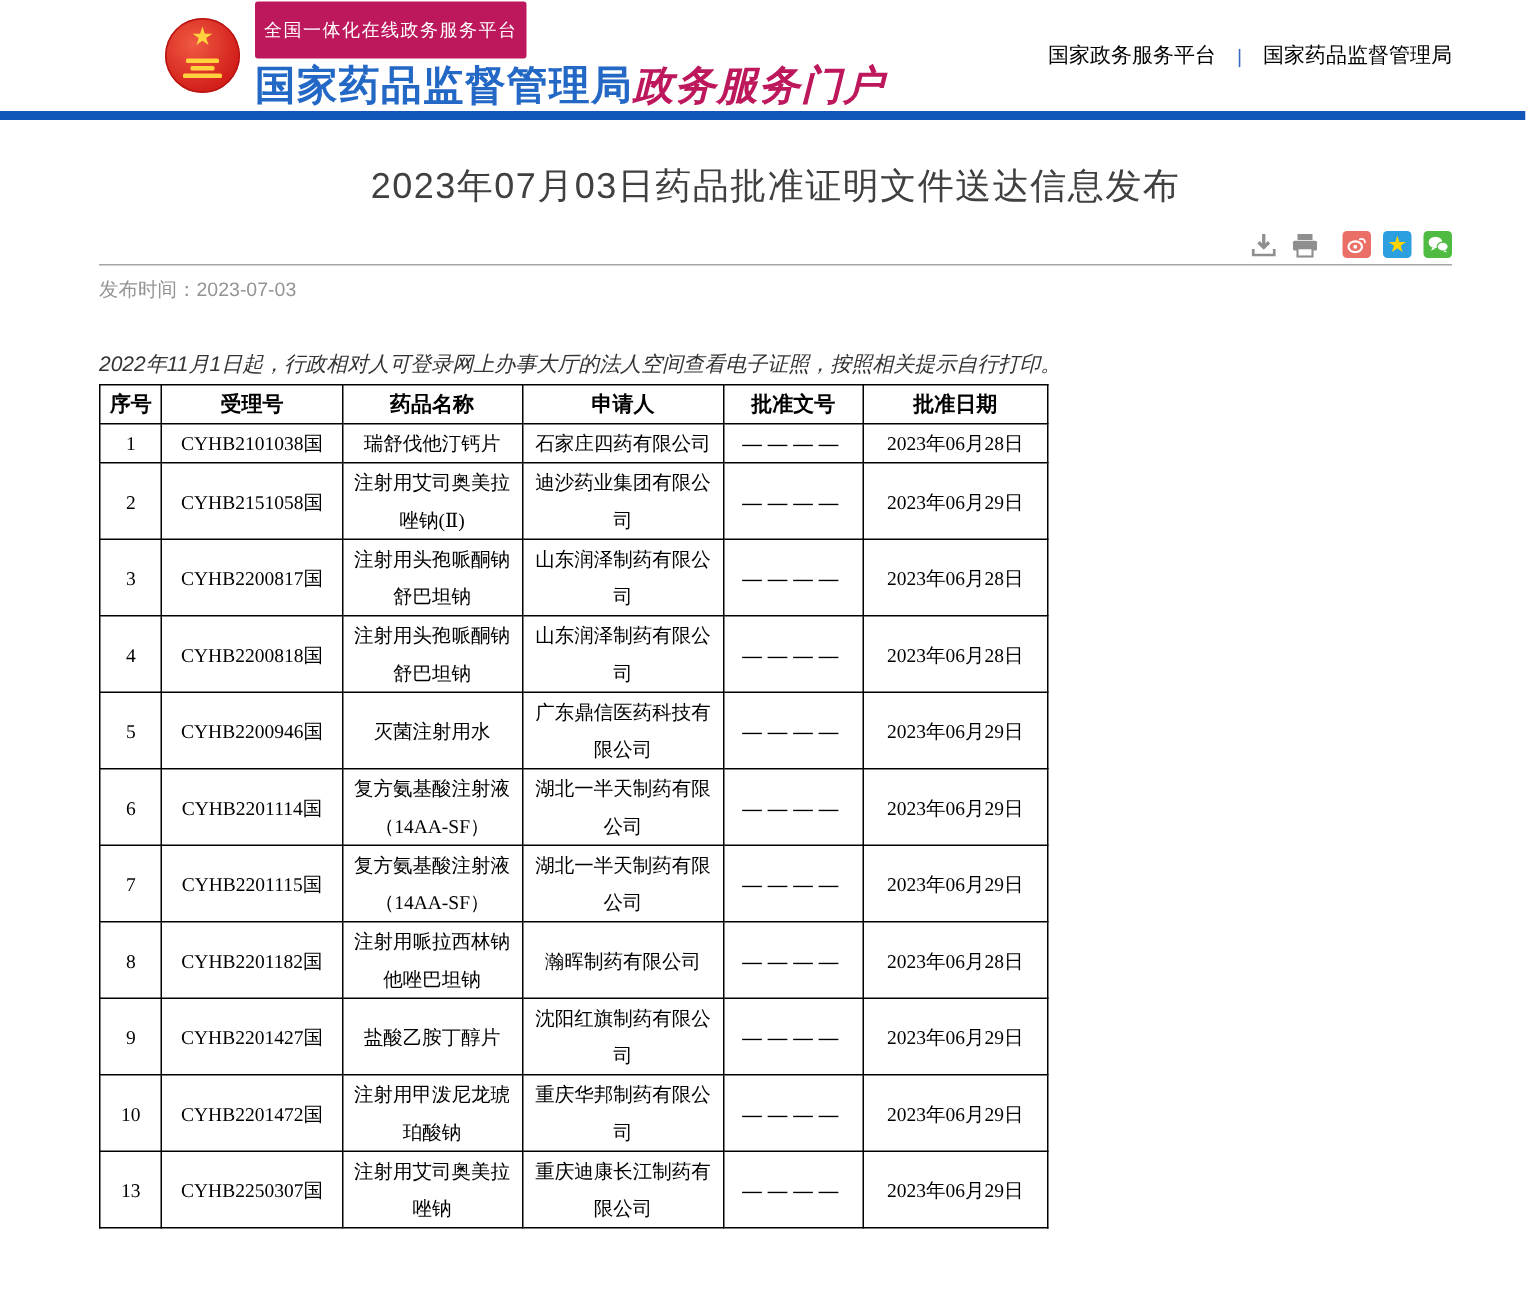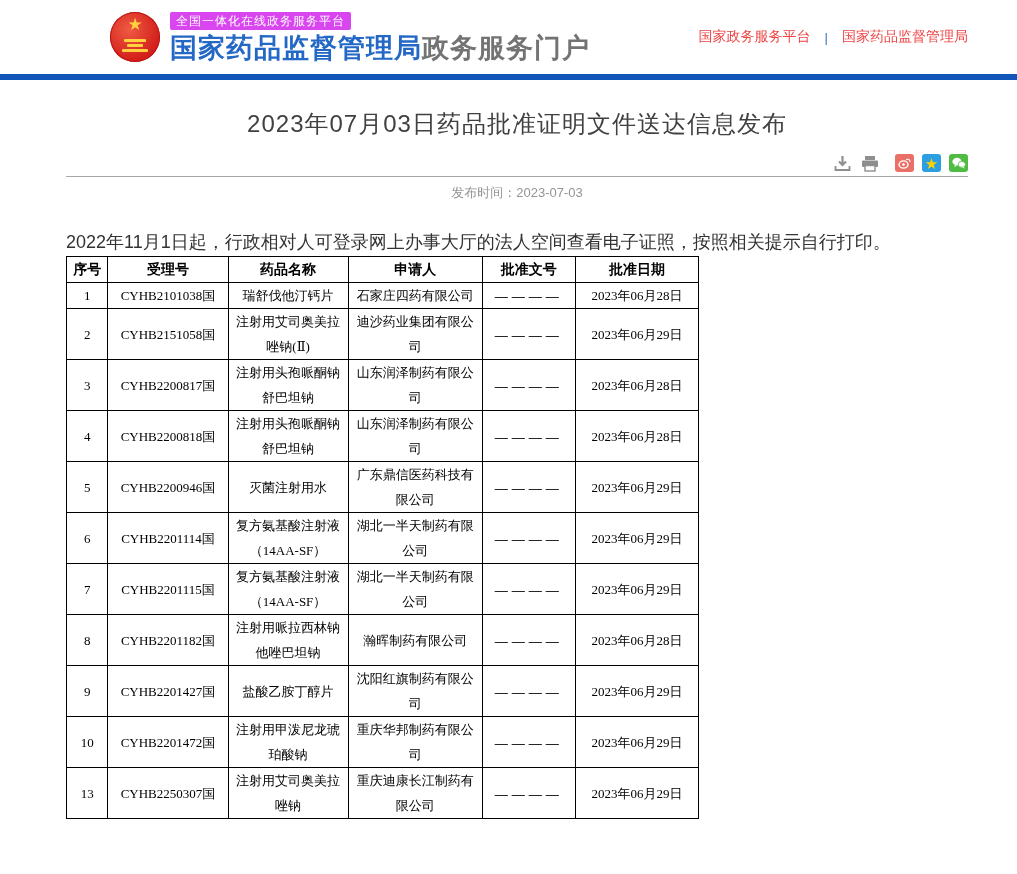--- a/index.html
+++ b/index.html
@@ -29,30 +29,30 @@
   }
   .emblem .gate {
     position:absolute; left:50%; transform:translateX(-50%);
     background:#ffd23e; border-radius:1px;
   }
   .gate.g1 { width:22px; height:3px; bottom:20px; }
   .gate.g2 { width:16px; height:3px; bottom:15px; }
   .gate.g3 { width:26px; height:3px; bottom:10px; }
   .brand-text { margin-left:10px; }
   .brand-badge {
-    display:inline-block; background:#d946ef; color:#fff;
-    font-size:12px; line-height:16px; padding:1px 6px; border-radius:2px;
+    display:inline-block; background:#be185d; color:#fff;
+    font-size:12px; line-height:16px; padding:11px 6px; border-radius:2px;
     letter-spacing:1px;
   }
   .brand-title { font-size:27px; font-weight:bold; line-height:32px; margin-top:2px; letter-spacing:1px; }
   .brand-title .main { color:#2468c6; }
-  .brand-title .accent { color:#737373; }
+  .brand-title .accent { color:#be185d;font-style:italic; }
 
   .top-links { display:flex; align-items:center; font-size:14px; }
-  .top-links a { color:#ef4444; text-decoration:none; cursor:pointer; }
+  .top-links a { color:#000000; text-decoration:none; cursor:pointer; }
   .top-links .sep { color:#3a6bbe; margin:0 14px; font-size:13px; }
 
   .blue-bar { height:6px; background:#1356ba; }
 
   
   .content { width:902px; margin:0 0 0 66px; }
   .article-title {
     text-align:center; color:#404040; font-size:24px; font-weight:normal;
     margin-top:28px; letter-spacing:1px;
   }
@@ -66,24 +66,24 @@
   .share-ic {
     width:19px; height:18px; border-radius:3px; display:inline-flex;
     align-items:center; justify-content:center; cursor:pointer;
     color:#fff; font-size:12px; line-height:1;
   }
   .share-weibo { background:#ea7067; margin-left:8px; }
   .share-qzone { background:#2b9fe0; color:#ffd400; font-size:15px; }
   .share-wechat { background:#4fbb43; }
 
   .publish-line {
-    text-align:center; color:#949494; font-size:13px; margin-top:7px;
-  }
-
-  .notice { font-size:18px; color:#333; margin-top:31px; line-height:18px; }
+    text-align:left; color:#949494; font-size:13px; margin-top:7px;
+  }
+
+  .notice { font-size:14px; color:#333; margin-top:31px; line-height:18px;font-style:italic; }
 
   
   table.approval {
     border-collapse:collapse; table-layout:fixed; width:633px;
     margin-top:5px; color:#000;
     font-family:"Liberation Serif","DejaVu Serif",serif;
     font-size:13px;
   }
   table.approval th, table.approval td {
     border:1px solid #000; text-align:center; vertical-align:middle;

